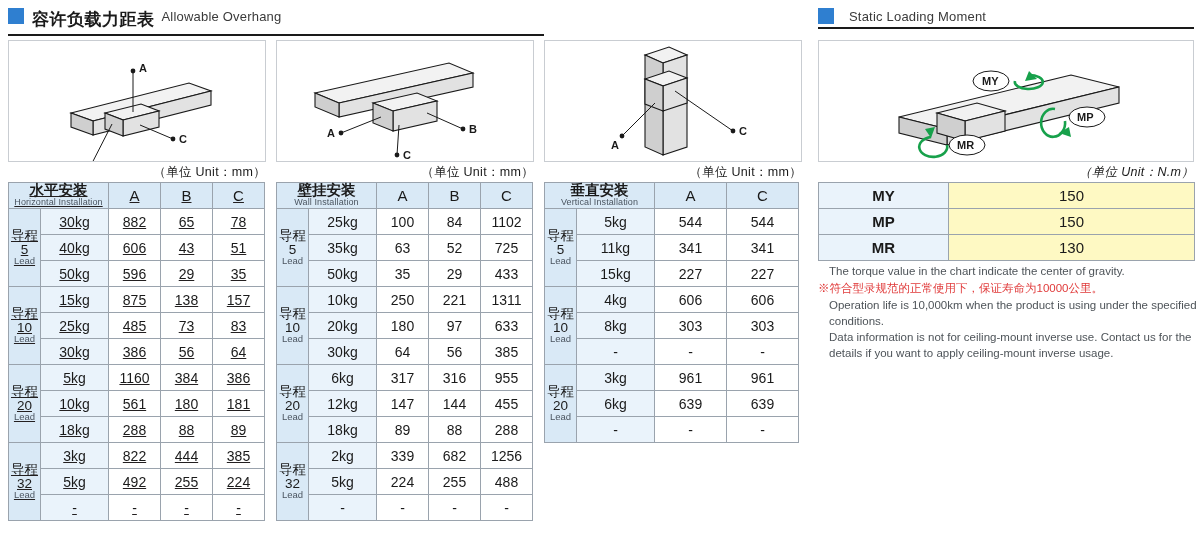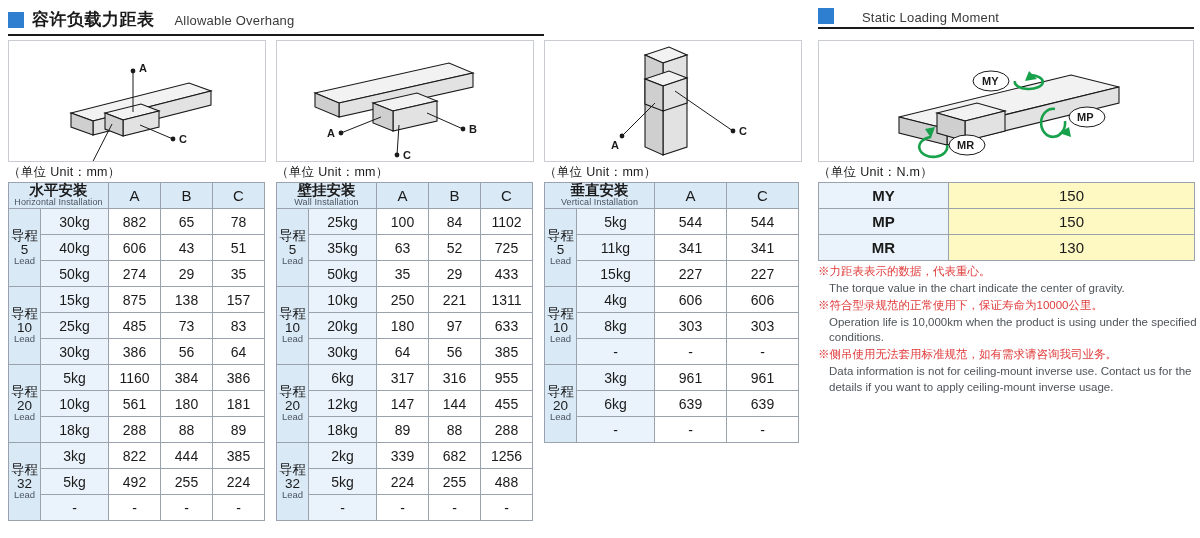--- a/index.html
+++ b/index.html
@@ -10,39 +10,38 @@
     font-family: "Liberation Sans", sans-serif;
     color: #231f20;
     overflow: hidden;
   }
   .page { position: relative; width: 1200px; height: 538px; }
 
   
   .sec-head {
     position: absolute;
     display: flex;
-    align-items: center;
     border-bottom: 2px solid #1a1a1a;
     padding-bottom: 3px;
   }
   .sec-head .mark {
     width: 16px; height: 16px;
     background: #2f7fd0;
     margin-right: 8px;
     flex: 0 0 auto;
   }
   .sec-head .cn {
     font-size: 17px;
     font-weight: bold;
     letter-spacing: .5px;
     color: #1a1a1a;
   }
   .sec-head .en {
     font-size: 13px;
-    margin-left: 20px;
+    margin-left: 7px;
     color: #3a3a3a;
     letter-spacing: .2px;
     position: relative;
     top: 1px;
   }
 
   #head-left  { left: 8px;   top: 8px;  width: 536px; }
   #head-right { left: 818px; top: 8px;  width: 376px; }
 
   
@@ -52,27 +51,28 @@
     background: #fff;
   }
   #diag1 { left: 8px;   top: 40px; width: 258px; height: 122px; }
   #diag2 { left: 276px; top: 40px; width: 258px; height: 122px; }
   #diag3 { left: 544px; top: 40px; width: 258px; height: 122px; }
   #diag4 { left: 818px; top: 40px; width: 376px; height: 122px; }
 
   .unit {
     position: absolute;
     font-size: 12.5px;
+    text-align: right;
     color: #1a1a1a;
     letter-spacing: .3px;
   }
   #unit1 { left: 8px;   top: 164px; width: 258px; }
   #unit2 { left: 276px; top: 164px; width: 258px; }
   #unit3 { left: 544px; top: 164px; width: 258px; }
-  #unit4 { left: 818px; top: 164px; width: 376px; }
+  #unit4 { left: 818px; top: 164px; width: 376px; font-style: italic; }
 
   
   table.t {
     position: absolute;
     border-collapse: collapse;
     font-size: 14px;
   }
   table.t td, table.t th {
     border: 1px solid #9aa3ad;
     text-align: center;
@@ -96,21 +96,21 @@
     font-size: 13px;
     line-height: 1.0;
     width: 32px;
   }
   .lead .cn { display: block; font-size: 13.5px; }
   .lead .num { display: block; font-size: 13.5px; }
   .lead .en { display: block; font-size: 9.5px; font-weight: normal; color: #4b5560; }
   .kg { background: #eaf3fb; font-size: 14px; }
   .val { background: #ffffff; }
 
-  #tbl1 { left: 8px;   top: 182px; }
+  #tbl1 { left: 8px;   top: 182px; text-decoration: underline; }
   #tbl2 { left: 276px; top: 182px; }
   #tbl3 { left: 544px; top: 182px; }
   #tbl4 { left: 818px; top: 182px; }
 
   #tbl1 .c-name { width: 100px; }
   #tbl1 .c-v    { width: 52px; }
   #tbl2 .c-name { width: 100px; }
   #tbl2 .c-v    { width: 52px; }
   #tbl3 .c-name { width: 110px; }
   #tbl3 .c-v    { width: 72px; }
@@ -275,21 +275,21 @@
       <td class="val">78</td>
     </tr>
     <tr>
       <td class="kg">40kg</td>
       <td class="val">606</td>
       <td class="val">43</td>
       <td class="val">51</td>
     </tr>
     <tr>
       <td class="kg">50kg</td>
-      <td class="val">274</td>
+      <td class="val">596</td>
       <td class="val">29</td>
       <td class="val">35</td>
     </tr>
 
     <tr>
       <td class="lead" rowspan="3">
         <span class="cn">导程</span>
         <span class="num">10</span>
         <span class="en">Lead</span>
       </td>
@@ -551,21 +551,19 @@
       <td class="c-val">150</td>
     </tr>
     <tr>
       <td class="c-lbl">MR</td>
       <td class="c-val">130</td>
     </tr>
   </tbody>
     </table>
 
   <div class="notes">
-    <p class="red">※力距表表示的数据，代表重心。</p>
     <p class="gray ind">The torque value in the chart indicate the center of gravity.</p>
     <p class="red">※符合型录规范的正常使用下，保证寿命为10000公里。</p>
     <p class="gray ind">Operation life is 10,000km when the product is using under the specified conditions.</p>
-    <p class="red">※侧吊使用无法套用标准规范，如有需求请咨询我司业务。</p>
     <p class="gray ind">Data information is not for ceiling-mount inverse use. Contact us for the details if you want to apply ceiling-mount inverse usage.</p>
   </div>
 
 </div>
 
 </body></html>

